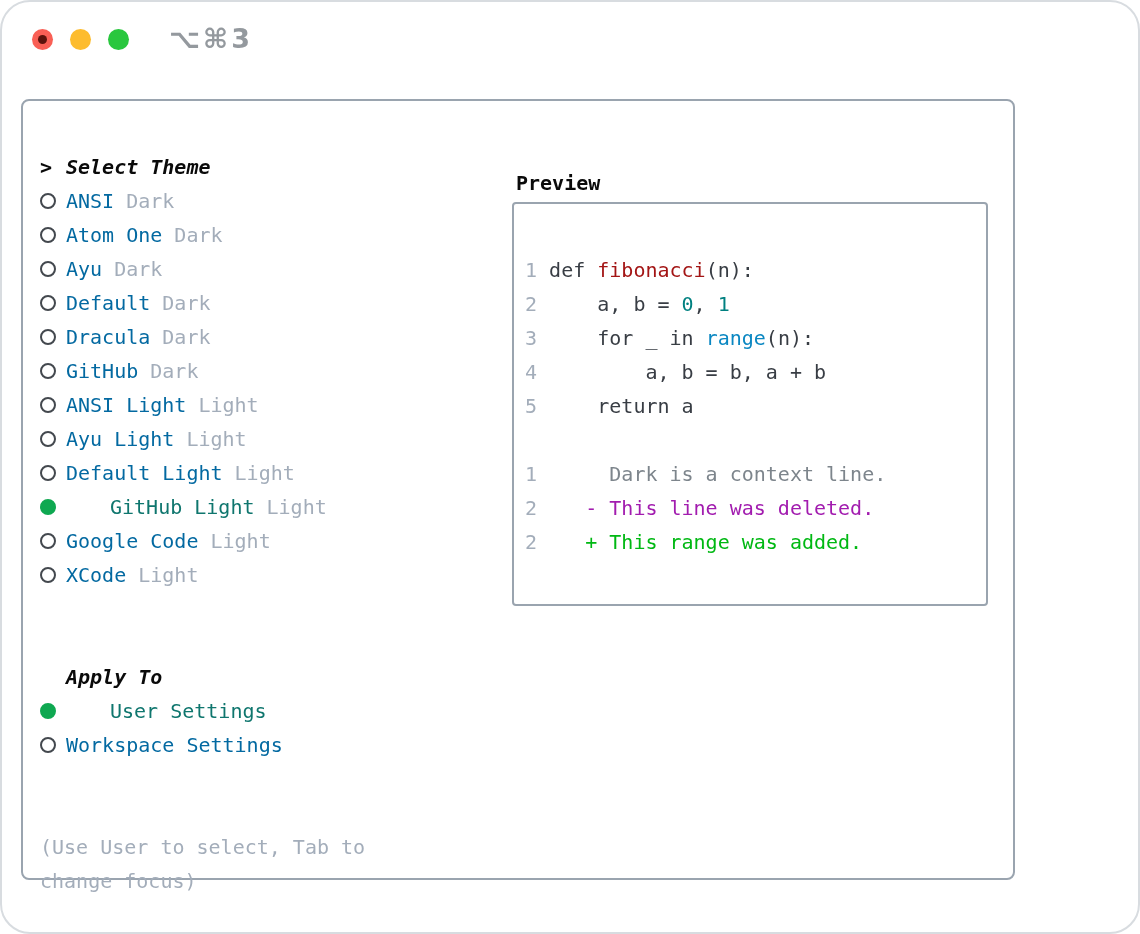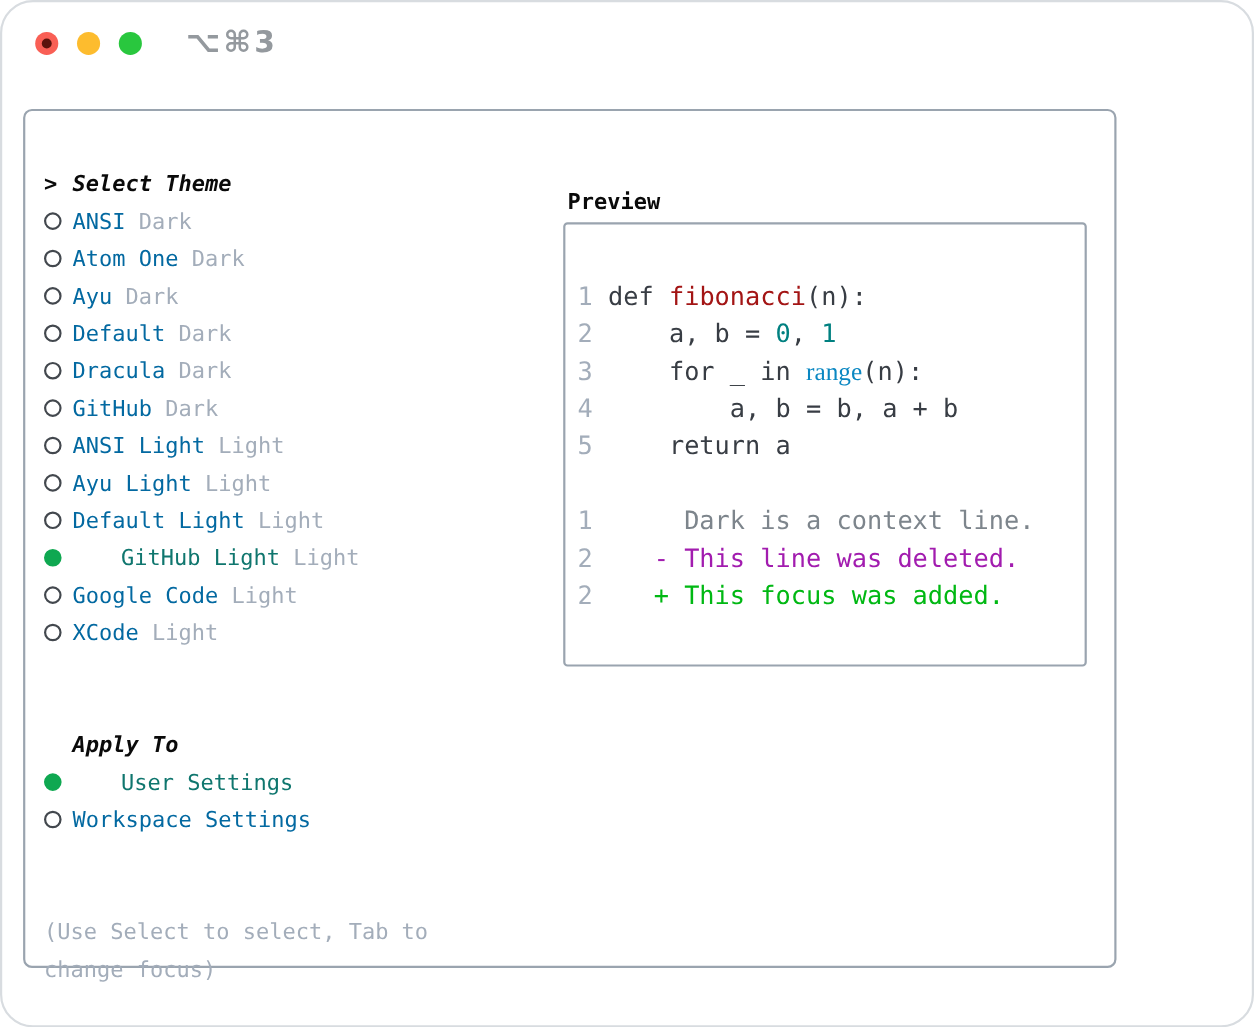--- a/index.html
+++ b/index.html
@@ -37,27 +37,27 @@
   .iname{color:#0369a1;}
   .iname.sel{color:#0f766e;margin-left:44px;}
   .itag{color:#a3adba;margin-left:1ch;text-align:center;}
   .footer{margin-top:0;color:#a3adba;line-height:34px;font-size:20px;}
   
   .preview-title{position:absolute;left:479px;top:65px;height:34px;display:flex;align-items:center;font-size:20px;font-weight:700;color:#0a0a0a;margin-left:14px;}
   .preview-box{
     position:absolute;left:489px;top:101px;width:476px;height:404px;box-sizing:border-box;
     border:2px solid #9aa4af;border-radius:4px;background:#fff;overflow:hidden;
   }
-  .codewrap{margin:49px 0 0 11px;font-size:23px;}
+  .codewrap{margin:49px 0 0 11px;font-size:20px;}
   .code-line{height:34px;line-height:34px;white-space:pre;}
   .ln{color:#a3adba;}
   .tok-plain{color:#383d44;}
   .tok-function{color:#a31515;}
   .tok-number{color:#008080;}
-  .tok-builtin{color:#0a87c2;font-family:Liberation Serif, serif;}
+  .tok-builtin{color:#0a87c2;}
   .tok-context{color:#7d858c;}
   .tok-deleted{color:#a21caf;}
   .tok-added{color:#00b813;}
 </style>
 </head>
 <body>
 
 <div class="window">
 
   <div class="titlebar">
@@ -138,21 +138,21 @@
       </div>
       <div class="row">
         <span class="bullet"></span>
         <span class="iname">Workspace Settings</span>
       </div>
 
       <div class="spacer"></div>
       <div class="spacer"></div>
 
       <div class="footer">
-        <div>(Use Select to select, Tab to</div>
+        <div>(Use User to select, Tab to</div>
         <div>change focus)</div>
       </div>
     </div>
 
     <div class="preview-title">Preview</div>
 
     <div class="preview-box">
       <div class="codewrap">
 
         <div class="code-line"><span class="ln">1</span><span class="tok-plain"> def </span><span class="tok-function">fibonacci</span><span class="tok-plain">(n):</span></div>
@@ -164,19 +164,19 @@
         <div class="code-line"><span class="ln">4</span><span class="tok-plain">         a, b = b, a + b</span></div>
 
         <div class="code-line"><span class="ln">5</span><span class="tok-plain">     return a</span></div>
 
         <div class="code-line"><span class="ln"></span></div>
 
         <div class="code-line"><span class="ln">1</span><span class="tok-context">      Dark is a context line.</span></div>
 
         <div class="code-line"><span class="ln">2</span><span class="tok-deleted">    - This line was deleted.</span></div>
 
-        <div class="code-line"><span class="ln">2</span><span class="tok-added">    + This focus was added.</span></div>
+        <div class="code-line"><span class="ln">2</span><span class="tok-added">    + This range was added.</span></div>
 
       </div>
     </div>
 
   </div>
 </div>
 
 </body></html>

